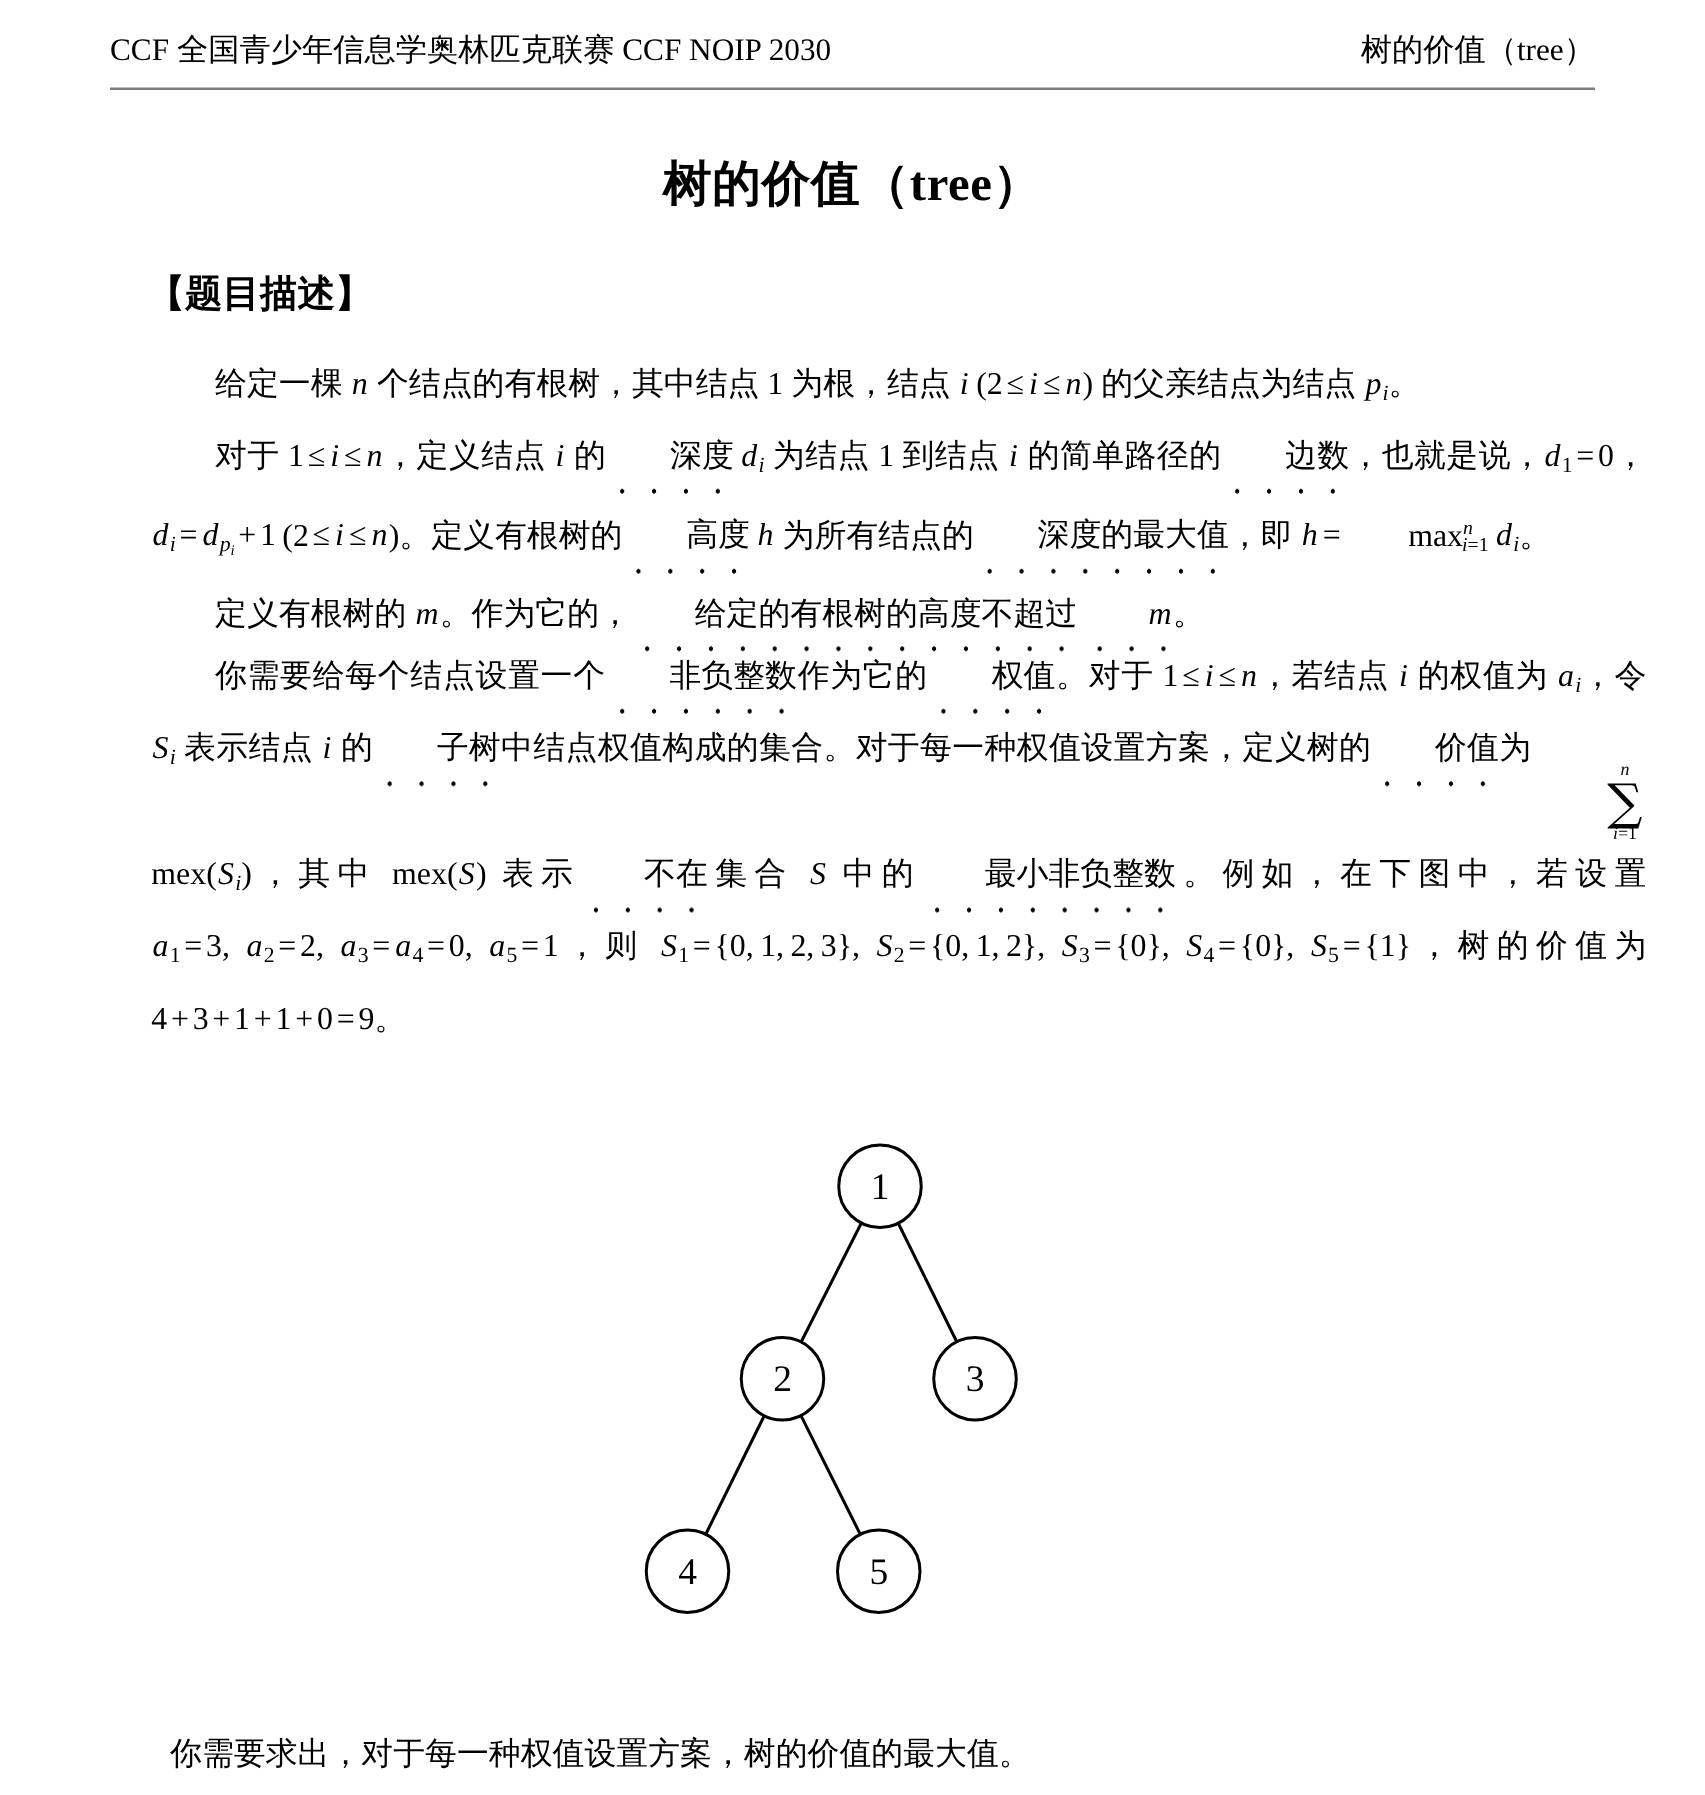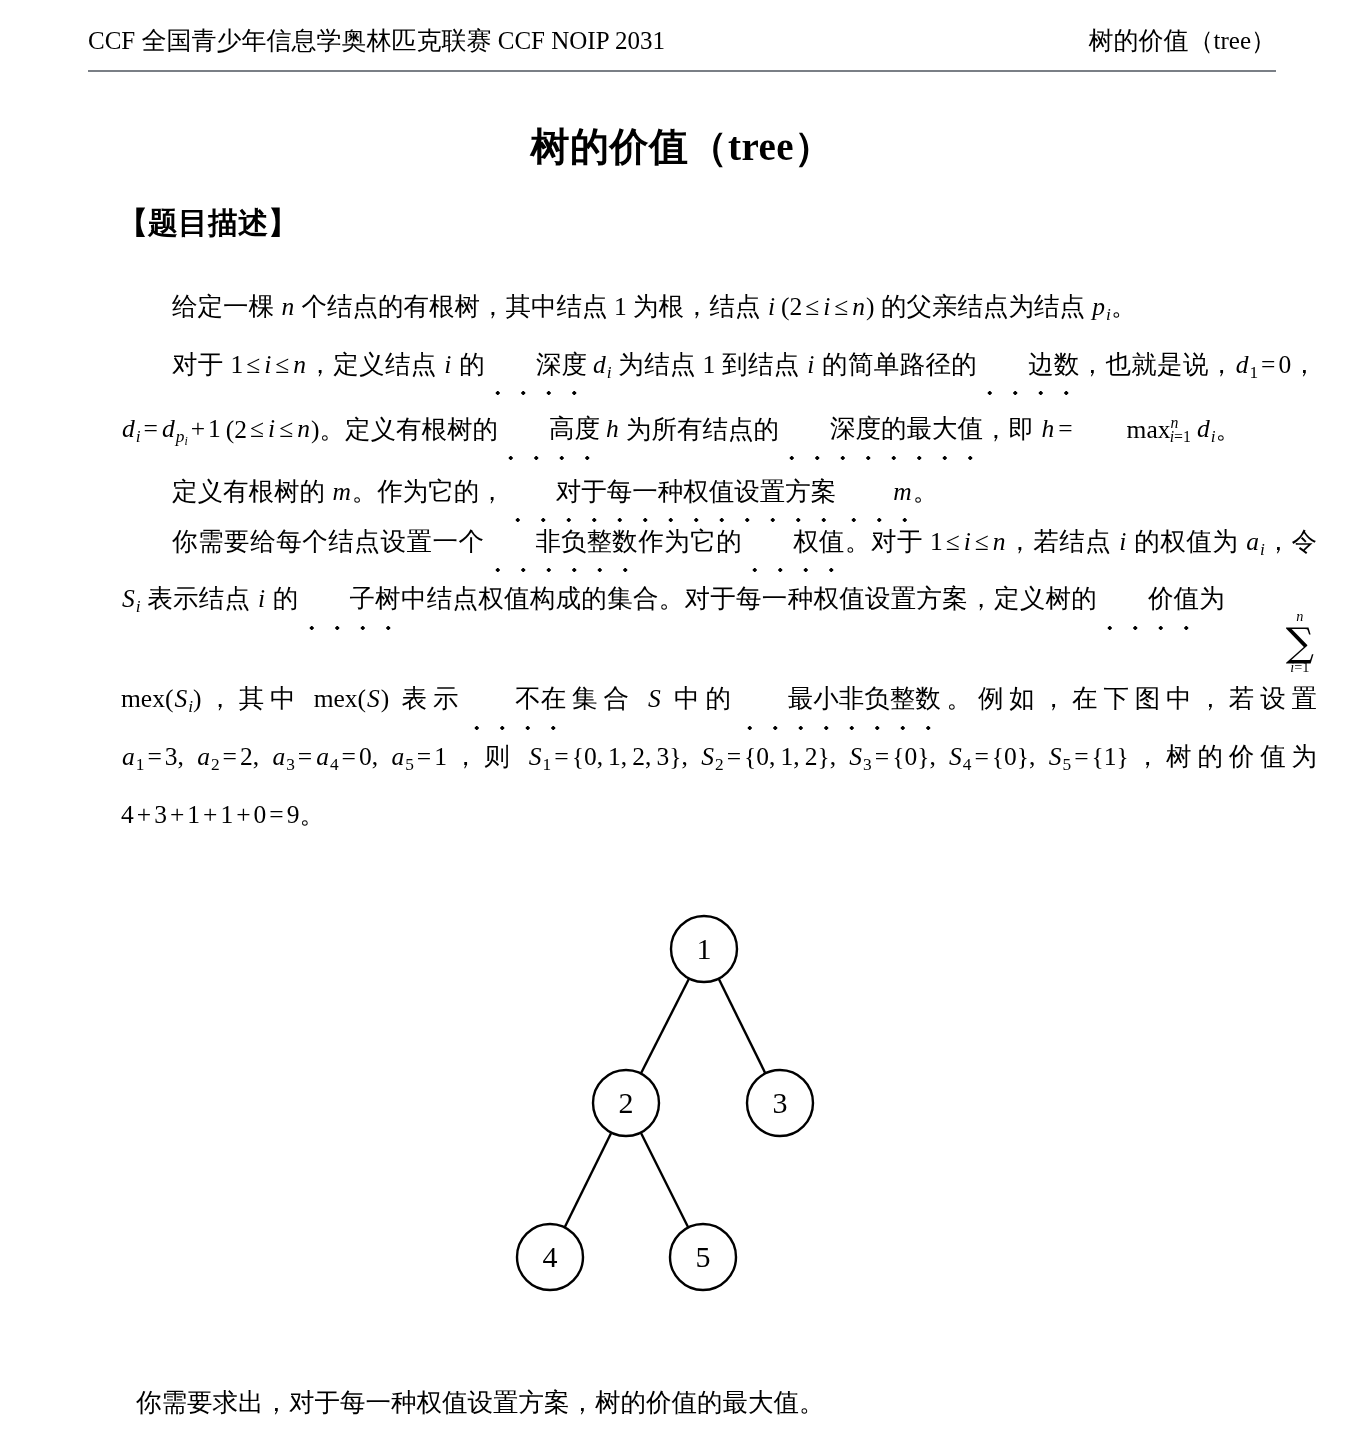--- a/index.html
+++ b/index.html
@@ -50,21 +50,21 @@
     text-align: center;
     font-size: 39px;
     font-weight: bold;
     letter-spacing: 0.5px;
   }
   .doc-title .latin { font-weight: bold; text-align: right; }
 
   
   .section-heading {
     position: absolute;
-    top: 203px;
+    top: 215px;
     left: 118px;
     font-size: 30px;
     font-weight: bold;
   }
 
   
   .body-block {
     position: absolute;
     top: 282px;
     left: 85px;
@@ -199,38 +199,38 @@
   }
   .closing p {
     margin: 0;
     text-indent: 2em;
   }
 </style>
 </head>
 <body>
 
 <div class="page-header">
-  <span class="hdr-left">CCF 全国青少年信息学奥林匹克联赛 CCF NOIP 2031</span>
+  <span class="hdr-left">CCF 全国青少年信息学奥林匹克联赛 CCF NOIP 2030</span>
   <span class="hdr-right">树的价值（tree）</span>
 </div>
 <div class="header-rule"></div>
 
 <div class="doc-title">
   <span>树的价值</span><span>（</span><span class="latin">tree</span><span>）</span>
 </div>
 
 <div class="section-heading">【题目描述】</div>
 
 <div class="body-block">
 
   <p><span>给定一棵 </span><span class="mi">n</span><span> 个结点的有根树，其中结点 </span><span class="mn">1</span><span> 为根，结点 </span><span class="mi">i</span><span class="space-s"></span><span class="mrm">(<span class="mn">2</span><span class="mo">≤</span><span class="mi">i</span><span class="mo">≤</span><span class="mi">n</span>)</span><span> 的父亲结点为结点 </span><span class="mi">p</span><sub class="msub">i</sub><span>。</span></p>
 
   <p><span>对于 </span><span class="mrm"><span class="mn">1</span><span class="mo">≤</span><span class="mi">i</span><span class="mo">≤</span><span class="mi">n</span></span><span>，定义结点 </span><span class="mi">i</span><span> 的</span><span class="emph">深度</span><span class="space-s"></span><span class="mi">d</span><sub class="msub">i</sub><span> 为结点 </span><span class="mn">1</span><span> 到结点 </span><span class="mi">i</span><span> 的简单路径的</span><span class="emph">边数</span><span>，也就是说，</span><span class="mrm"><span class="mi">d</span><sub class="msub"><span class="mn">1</span></sub><span class="mo">=</span><span class="mn">0</span></span><span>，</span><span class="mrm"><span class="mi">d</span><sub class="msub">i</sub><span class="mo">=</span><span class="mi">d</span><sub class="msub">p<sub class="msub">i</sub></sub><span class="mo">+</span><span class="mn">1</span></span><span class="space-s"></span><span class="mrm">(<span class="mn">2</span><span class="mo">≤</span><span class="mi">i</span><span class="mo">≤</span><span class="mi">n</span>)</span><span>。定义有根树的</span><span class="emph">高度</span><span class="space-s"></span><span class="mi">h</span><span> 为所有结点的</span><span class="emph">深度的最大值</span><span>，即 </span><span class="mrm"><span class="mi">h</span><span class="mo">=</span><span class="maxop">max<span class="mx-sup">n</span><span class="mx-sub">i<span class="mn">=1</span></span></span><span class="space-s"></span><span class="mi">d</span><sub class="msub">i</sub></span><span>。</span></p>
 
-  <p><span>定义有根树的 </span><span class="mi">m</span><span>。作为它的，</span><span class="emph">对于每一种权值设置方案</span><span class="space-s"></span><span class="mi emph-nb">m</span><span>。</span></p>
+  <p><span>定义有根树的 </span><span class="mi">m</span><span>。作为它的，</span><span class="emph">给定的有根树的高度不超过</span><span class="space-s"></span><span class="mi emph-nb">m</span><span>。</span></p>
 
   <p><span>你需要给每个结点设置一个</span><span class="emph">非负整数</span><span>作为它的</span><span class="emph">权值</span><span>。对于 </span><span class="mrm"><span class="mn">1</span><span class="mo">≤</span><span class="mi">i</span><span class="mo">≤</span><span class="mi">n</span></span><span>，若结点 </span><span class="mi">i</span><span> 的权值为 </span><span class="mi">a</span><sub class="msub">i</sub><span>，令 </span><span class="mi">S</span><sub class="msub">i</sub><span> 表示结点 </span><span class="mi">i</span><span> 的</span><span class="emph">子树</span><span>中结点权值构成的集合。对于每一种权值设置方案，定义树的</span><span class="emph">价值</span><span>为 </span><span class="mrm"><span class="bigsum">
           <span class="sum-lim">n</span>
           <span class="sum-glyph">∑</span>
           <span class="sum-lim">i<span class="mn">=1</span></span>
         </span>mex(<span class="mi">S</span><sub class="msub">i</sub>)</span><span>，其中 </span><span class="mrm">mex(<span class="mi">S</span>)</span><span> 表示</span><span class="emph">不在</span><span>集合 </span><span class="mi">S</span><span> 中的</span><span class="emph">最小非负整数</span><span>。例如，在下图中，若设置 </span><span class="mrm"><span class="mi">a</span><sub class="msub"><span class="mn">1</span></sub><span class="mo">=</span><span class="mn">3</span>,&nbsp;<span class="mi">a</span><sub class="msub"><span class="mn">2</span></sub><span class="mo">=</span><span class="mn">2</span>,&nbsp;<span class="mi">a</span><sub class="msub"><span class="mn">3</span></sub><span class="mo">=</span><span class="mi">a</span><sub class="msub"><span class="mn">4</span></sub><span class="mo">=</span><span class="mn">0</span>,&nbsp;<span class="mi">a</span><sub class="msub"><span class="mn">5</span></sub><span class="mo">=</span><span class="mn">1</span></span><span>，则 </span><span class="mrm"><span class="mi">S</span><sub class="msub"><span class="mn">1</span></sub><span class="mo">=</span>{<span class="mn">0</span>, <span class="mn">1</span>, <span class="mn">2</span>, <span class="mn">3</span>},&nbsp;<span class="mi">S</span><sub class="msub"><span class="mn">2</span></sub><span class="mo">=</span>{<span class="mn">0</span>, <span class="mn">1</span>, <span class="mn">2</span>},&nbsp;<span class="mi">S</span><sub class="msub"><span class="mn">3</span></sub><span class="mo">=</span>{<span class="mn">0</span>},&nbsp;<span class="mi">S</span><sub class="msub"><span class="mn">4</span></sub><span class="mo">=</span>{<span class="mn">0</span>},&nbsp;<span class="mi">S</span><sub class="msub"><span class="mn">5</span></sub><span class="mo">=</span>{<span class="mn">1</span>}</span><span>，树的价值为 </span><span class="mrm"><span class="mn">4</span><span class="mo">+</span><span class="mn">3</span><span class="mo">+</span><span class="mn">1</span><span class="mo">+</span><span class="mn">1</span><span class="mo">+</span><span class="mn">0</span><span class="mo">=</span><span class="mn">9</span></span><span>。</span></p>
 
 </div>
 
 <div class="tree-figure">

